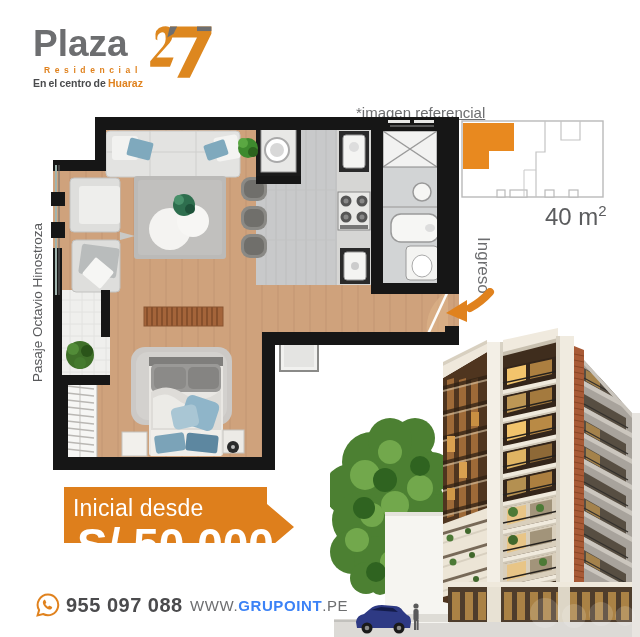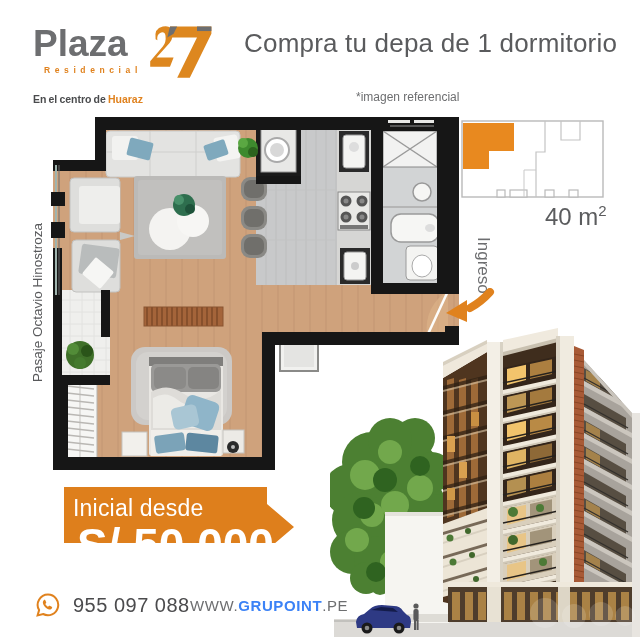--- a/index.html
+++ b/index.html
@@ -5,31 +5,30 @@
 body{font-family:"Liberation Sans",sans-serif;}
 #page{position:relative;width:640px;height:637px;overflow:hidden;background:#fff;}
 .vtext{position:absolute;color:#58595b;white-space:nowrap;}
 </style></head>
 <body>
 <div id="page">
 
 <div style="position:absolute;left:33px;top:25px;width:160px;">
 <div style="font-size:37px;font-weight:bold;color:#6d6e70;letter-spacing:0px;line-height:1;">Plaza</div>
 <div style="font-size:8.5px;color:#e0821e;letter-spacing:4.6px;margin-top:3px;font-weight:bold;padding-left:11px;">Residencial</div>
-<div style="font-size:10.5px;font-weight:bold;color:#4a4b4d;margin-top:18px;letter-spacing:0px;">En el centro de <span style="color:#e0821e">Huaraz</span></div>
+<div style="font-size:10.5px;font-weight:bold;color:#4a4b4d;margin-top:2px;letter-spacing:0px;">En el centro de <span style="color:#e0821e">Huaraz</span></div>
 </div>
 <svg style="position:absolute;left:143px;top:21px" width="72" height="64" viewBox="0 0 80 70" preserveAspectRatio="none">
 <path d="M14,20 Q12,8 22,6 Q32,4 33,13 Q34,20 26,28 L15,40 L34,40 L30,50 L8,50 L8,44 L22,28 Q26,23 25,16 Q24,11 19,13 Q15,15 16,21 Z" fill="#dd871f"></path>
 <path d="M30,6 L76,6 L76,14 L52,62 L38,62 L60,18 L27,18 Z" fill="#dd871f"></path>
 <path d="M30,6 L38,6 L34,14 L27,18 Z" fill="#6d6e70"></path>
 <rect x="60" y="6" width="16" height="5" fill="#6d6e70"></rect>
 </svg>
 
-<div style="position:absolute;left:244px;top:28px;font-size:26px;color:#5a5b5d;font-weight:500;letter-spacing:0.2px;">Compra tu depa de 1 dormitorio</div>
-<div style="position:absolute;left:356px;top:90px;font-size:12px;color:#6d6e70;">*imagen referencial</div>
+<div style="position:absolute;left:356px;top:104px;font-size:15px;color:#6d6e70;text-decoration:underline;">*imagen referencial</div>
 
 <div class="vtext" style="left:-93px;top:295px;width:260px;font-size:13.5px;transform:rotate(-90deg);text-align:center;">Pasaje Octavio Hinostroza</div>
 
 <svg style="position:absolute;left:40px;top:105px" width="430" height="375" viewBox="40 105 430 375">
 <defs>
         <clipPath id="floorclip">
           <path d="M95,117 L459,117 L459,345 L274,345 L274,470 L53,470 L53,160 L95,160 Z"></path>
         </clipPath>
       </defs>
 <path d="M95,117 L459,117 L459,345 L274,345 L274,470 L53,470 L53,160 L95,160 Z" fill="#cfa27c"></path>
@@ -499,15 +498,15 @@
 
 <div style="position:absolute;left:64px;top:487px;width:231px;height:56px;background:#de7f1c;clip-path:polygon(0 0,203px 0,203px 17px,230px 40px,203px 63px,203px 80px,0 80px);">
 <div style="position:absolute;left:9px;top:8px;font-size:23px;color:#fff;letter-spacing:0.2px;">Inicial desde</div>
 <div style="position:absolute;left:13px;top:31px;font-size:46px;font-weight:bold;color:#fff;letter-spacing:0px;">S/ 50,000</div>
 </div>
 
 <svg style="position:absolute;left:36px;top:593px" width="24" height="24" viewBox="0 0 24 24">
       <path d="M12 1.6a10.3 10.3 0 0 0-8.9 15.5L1.6 22.4l5.5-1.4A10.3 10.3 0 1 0 12 1.6z" fill="none" stroke="#e0821e" stroke-width="2"></path>
       <path d="M8.2 6.8c.5-.1.9 0 1.1.5l.9 2c.1.4 0 .7-.3 1l-.6.7c.5 1.1 1.6 2.2 2.7 2.7l.8-.7c.3-.3.6-.4 1-.2l1.9.9c.5.2.6.7.4 1.2-.4 1-1.6 1.7-2.7 1.5-3-.6-5.9-3.4-6.5-6.5-.2-1.1.4-2.3 1.3-3.1z" fill="#e0821e"></path>
     </svg>
-<div style="position:absolute;left:73px;top:594px;font-size:20px;font-weight:normal;color:#4b4b4d;letter-spacing:0.5px;">955 097 088</div>
+<div style="position:absolute;left:66px;top:594px;font-size:20px;font-weight:bold;color:#4b4b4d;letter-spacing:0.5px;">955 097 088</div>
 <div style="position:absolute;left:190px;top:597px;font-size:15px;letter-spacing:0.6px;"><span style="color:#6d6e70;">WWW.</span><span style="color:#3b82f6;font-weight:bold;">GRUPOINT</span><span style="color:#6d6e70;margin-top:24px;">.PE</span></div>
 
 </div>
 </body></html>

